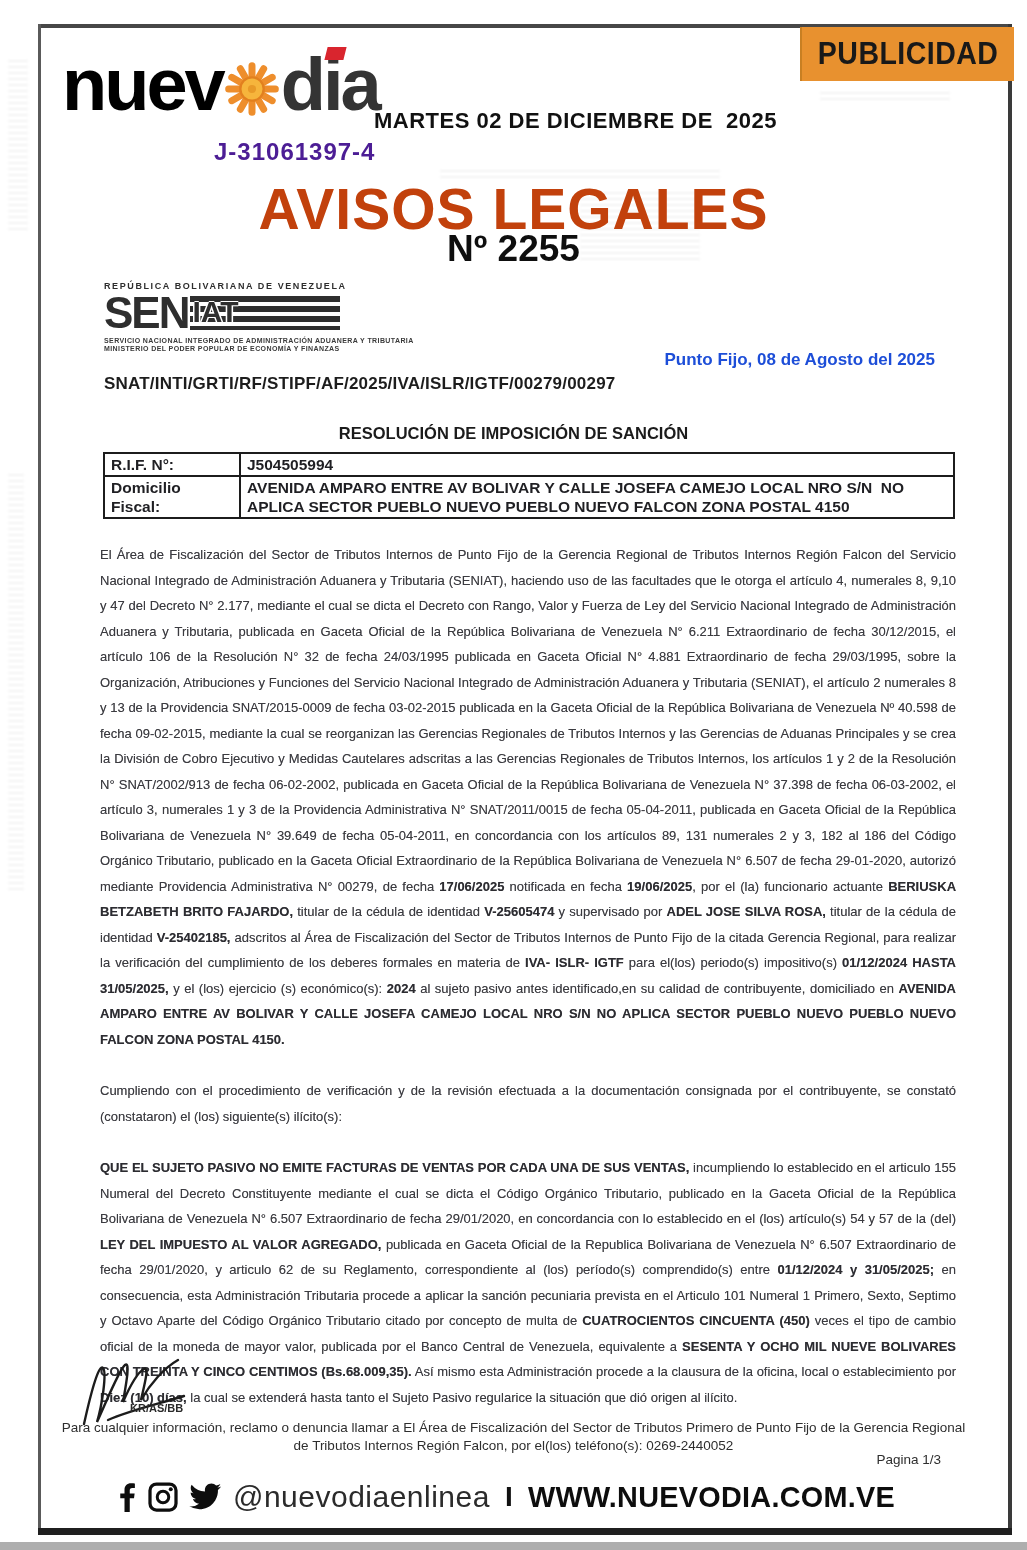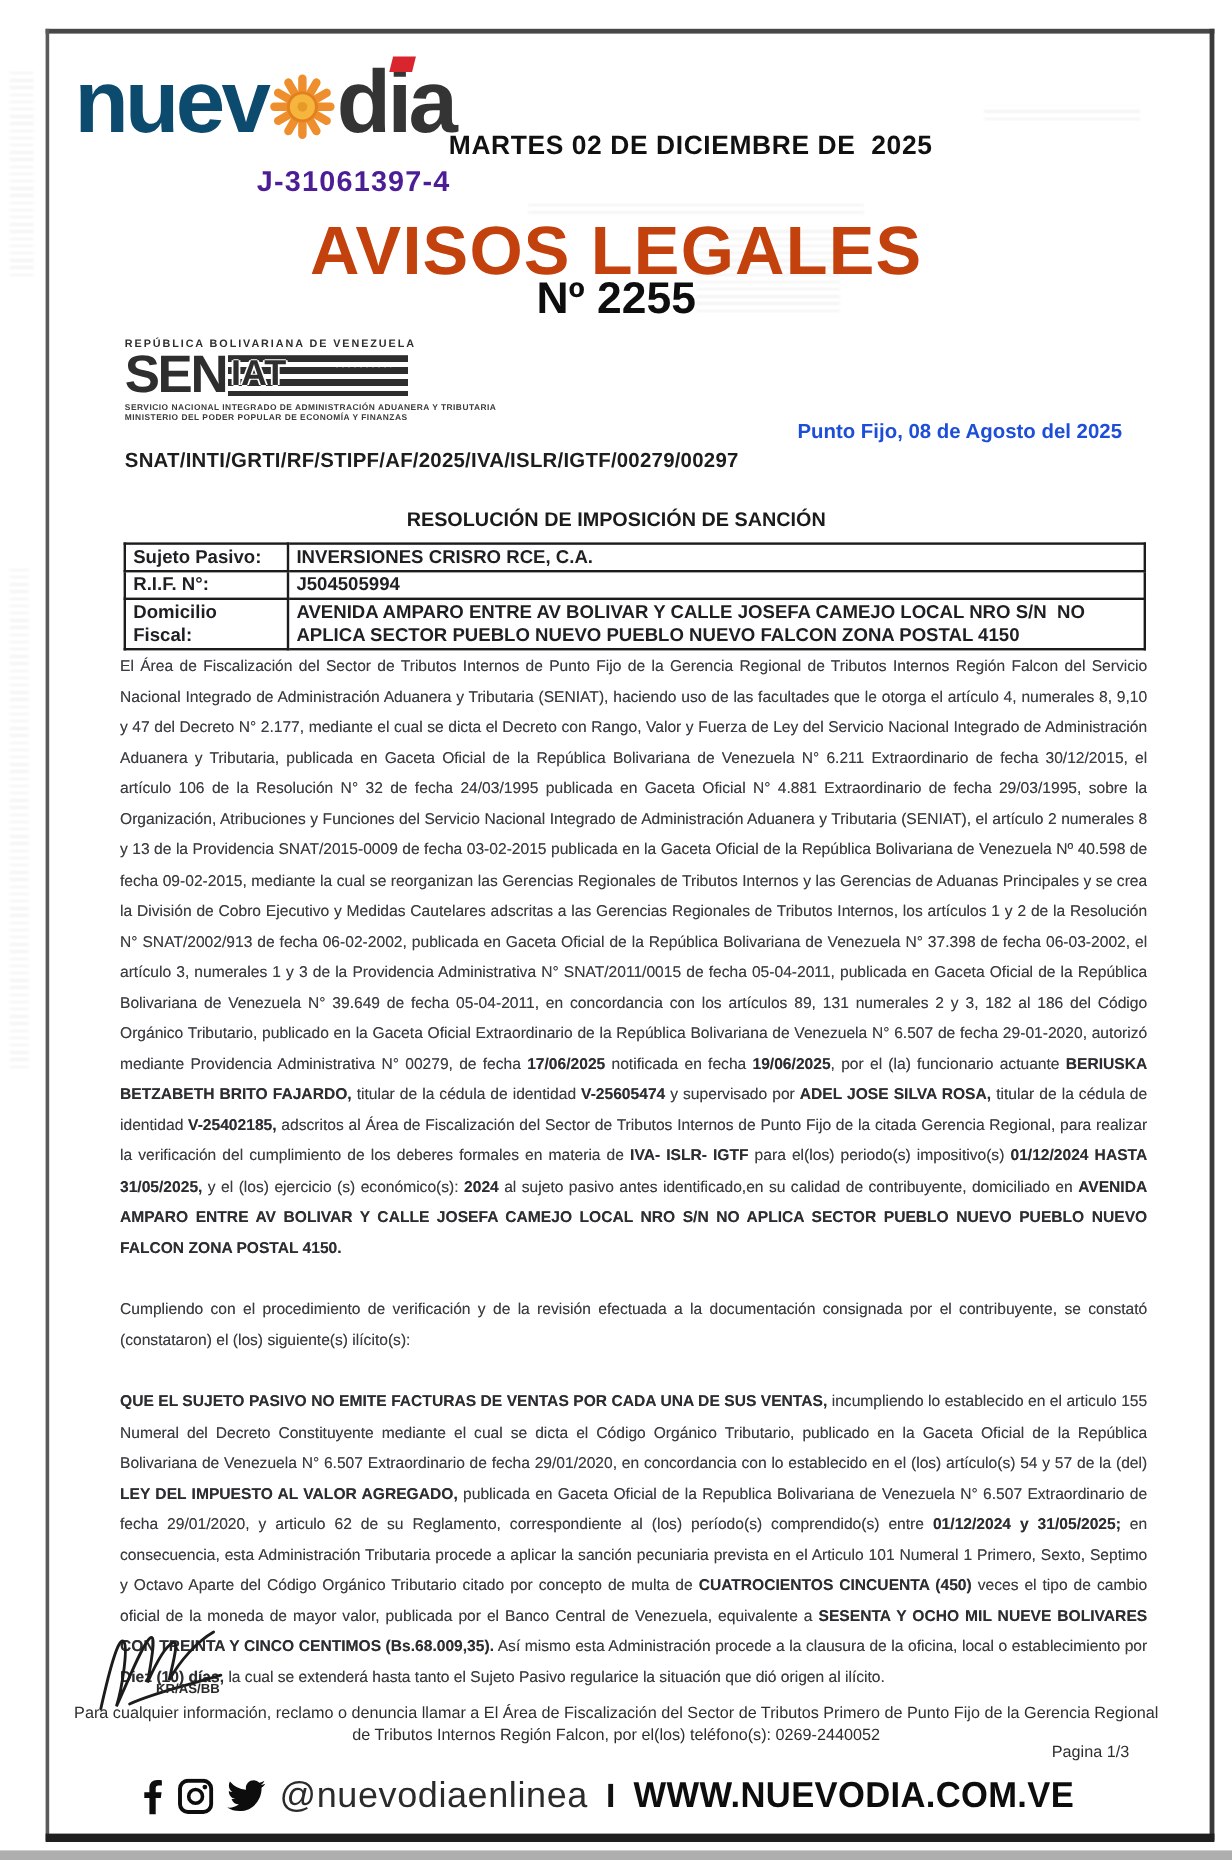--- a/index.html
+++ b/index.html
@@ -19,21 +19,21 @@
   
   .publicidad{position:absolute;left:800px;top:27px;width:212px;height:54px;background:#E8912F;
               display:flex;align-items:center;justify-content:center;
               font-weight:bold;font-size:31px;letter-spacing:.5px;color:#191919;
               transform-origin:center;border-left:2px solid #c87f22;}
   .publicidad span{display:inline-block;transform:scaleX(.92);}
 
   
   .masthead{position:absolute;left:62px;top:48px;display:flex;align-items:center;line-height:1;}
   .lg{font-size:74px;font-weight:bold;letter-spacing:-3px;}
-  .lg-orange{color:#0c4a6e;}
+  .lg-orange{color:#000000;}
   .lg-dark{color:#343434;position:relative;text-align:right;}
   .sun-icon{width:56px;height:56px;margin:0 1px;transform:translateY(4px);}
   .accent{position:absolute;left:45px;top:-1px;width:19px;height:13px;background:#D9252E;
           transform:skewX(-14deg);}
   .rif{position:absolute;left:214px;top:138px;font-size:24px;font-weight:bold;color:#4c1d95;
        letter-spacing:1px;}
   .date-line{position:absolute;left:374px;top:108px;font-size:22px;font-weight:bold;color:#111;
              white-space:pre;letter-spacing:.5px;}
 
   
@@ -102,20 +102,23 @@
   <div class="frame-left"></div>
   <div class="frame-right"></div>
   <div class="frame-bottom"></div>
   <div class="scan-strip"></div>
   <div class="smudge" style="left:8px;top:60px;width:20px;height:170px;"></div>
   <div class="smudge" style="left:8px;top:470px;width:16px;height:420px;"></div>
   <div class="smudge" style="left:440px;top:166px;width:280px;height:12px;"></div>
   <div class="smudge" style="left:580px;top:190px;width:120px;height:70px;"></div>
   <div class="smudge" style="left:820px;top:88px;width:130px;height:12px;"></div>
 
+  <div class="publicidad">
+    <span>PUBLICIDAD</span>
+  </div>
 
   <div class="masthead">
     <span class="lg lg-orange">nuev</span>
     <svg class="sun-icon" viewBox="0 0 48 48">
       <g fill="#EE8E2C">
         <rect x="21" y="1" width="6" height="46" rx="3"></rect>
         <rect x="21" y="1" width="6" height="46" rx="3" transform="rotate(30 24 24)"></rect>
         <rect x="21" y="1" width="6" height="46" rx="3" transform="rotate(60 24 24)"></rect>
         <rect x="21" y="1" width="6" height="46" rx="3" transform="rotate(90 24 24)"></rect>
         <rect x="21" y="1" width="6" height="46" rx="3" transform="rotate(120 24 24)"></rect>
@@ -148,24 +151,20 @@
     <div class="seniat-sub2">MINISTERIO DEL PODER POPULAR DE ECONOMÍA Y FINANZAS</div>
   </div>
 
   <div class="city-date">Punto Fijo, 08 de Agosto del 2025</div>
   <div class="reference">SNAT/INTI/GRTI/RF/STIPF/AF/2025/IVA/ISLR/IGTF/00279/00297</div>
   <div class="section-title">RESOLUCIÓN DE IMPOSICIÓN DE SANCIÓN</div>
 
   <table class="subject">
     <tbody>
       <tr>
-        <td class="lblcol">Sujeto Pasivo:</td>
-        <td>INVERSIONES CRISRO RCE, C.A.</td>
-      </tr>
-      <tr>
         <td class="lblcol">R.I.F. N°:</td>
         <td>J504505994</td>
       </tr>
       <tr>
         <td class="lblcol">Domicilio Fiscal:</td>
         <td class="valwide">AVENIDA AMPARO ENTRE AV BOLIVAR Y CALLE JOSEFA CAMEJO LOCAL NRO S/N  NO APLICA SECTOR PUEBLO NUEVO PUEBLO NUEVO FALCON ZONA POSTAL 4150</td>
       </tr>
     </tbody>
   </table>
 

